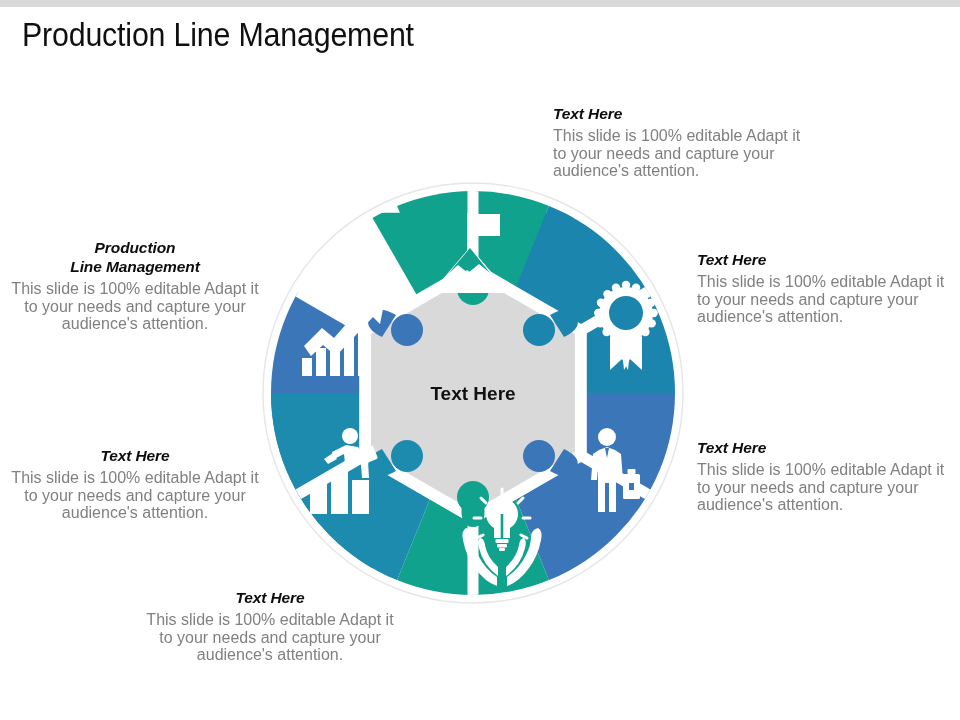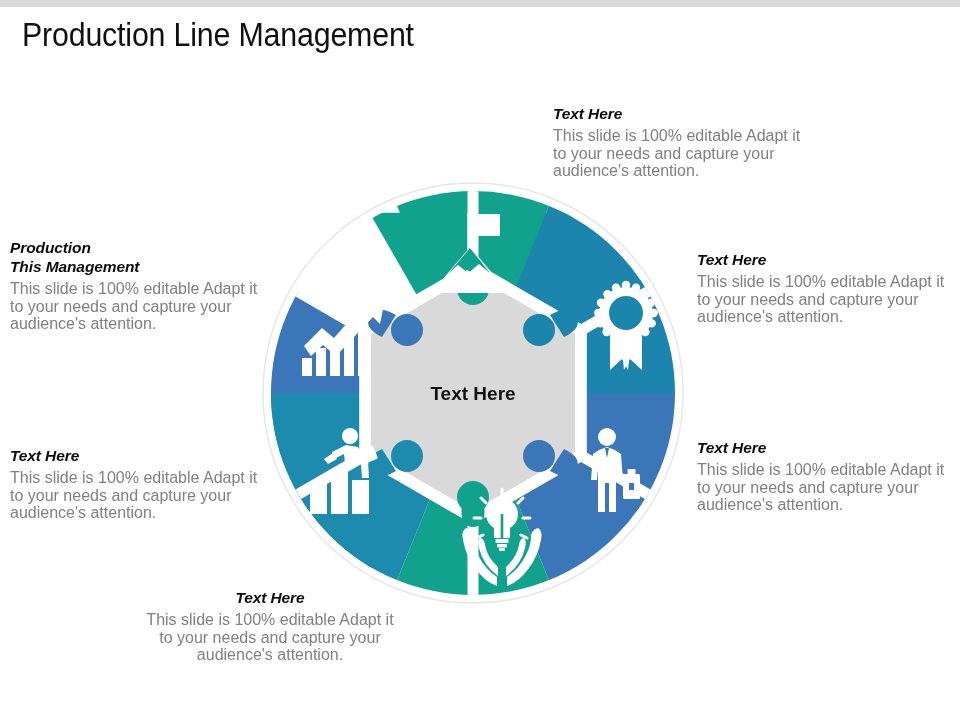--- a/index.html
+++ b/index.html
@@ -50,21 +50,21 @@
     line-height: 19px;
     margin: 0 0 4px 0;
     letter-spacing: -0.1px;
   }
   .callout .c-body {
     font-size: 16px;
     color: #808080;
     line-height: 17.5px;
     margin: 0;
   }
-  .align-right { text-align: left; }
+  .align-right { text-align: center; }
   .align-left  { text-align: left; }
   .align-center{ text-align: center; }
 
   #callout-tr { left: 553px; top: 104px; width: 255px; }
   #callout-r1 { left: 697px; top: 250px; width: 250px; }
   #callout-r2 { left: 697px; top: 438px; width: 250px; }
   #callout-l0 { left: 10px;  top: 238px; width: 250px; }
   #callout-l1 { left: 10px;  top: 446px; width: 250px; }
   #callout-b  { left: 145px; top: 588px; width: 250px; }
 
@@ -271,21 +271,21 @@
   </div>
 
   <div class="callout align-left" id="callout-r2">
     <p class="c-head">Text Here</p>
     <p class="c-body">This slide is 100% editable Adapt it to your needs and capture your audience's attention.</p>
   </div>
 
   <div class="callout align-right" id="callout-l0">
     <p class="c-head">
       <span>Production</span><br>
-      <span>This Management</span>
+      <span>Line Management</span>
     </p>
     <p class="c-body">This slide is 100% editable Adapt it to your needs and capture your audience's attention.</p>
   </div>
 
   <div class="callout align-right" id="callout-l1">
     <p class="c-head">Text Here</p>
     <p class="c-body">This slide is 100% editable Adapt it to your needs and capture your audience's attention.</p>
   </div>
 
   <div class="callout align-center" id="callout-b">

